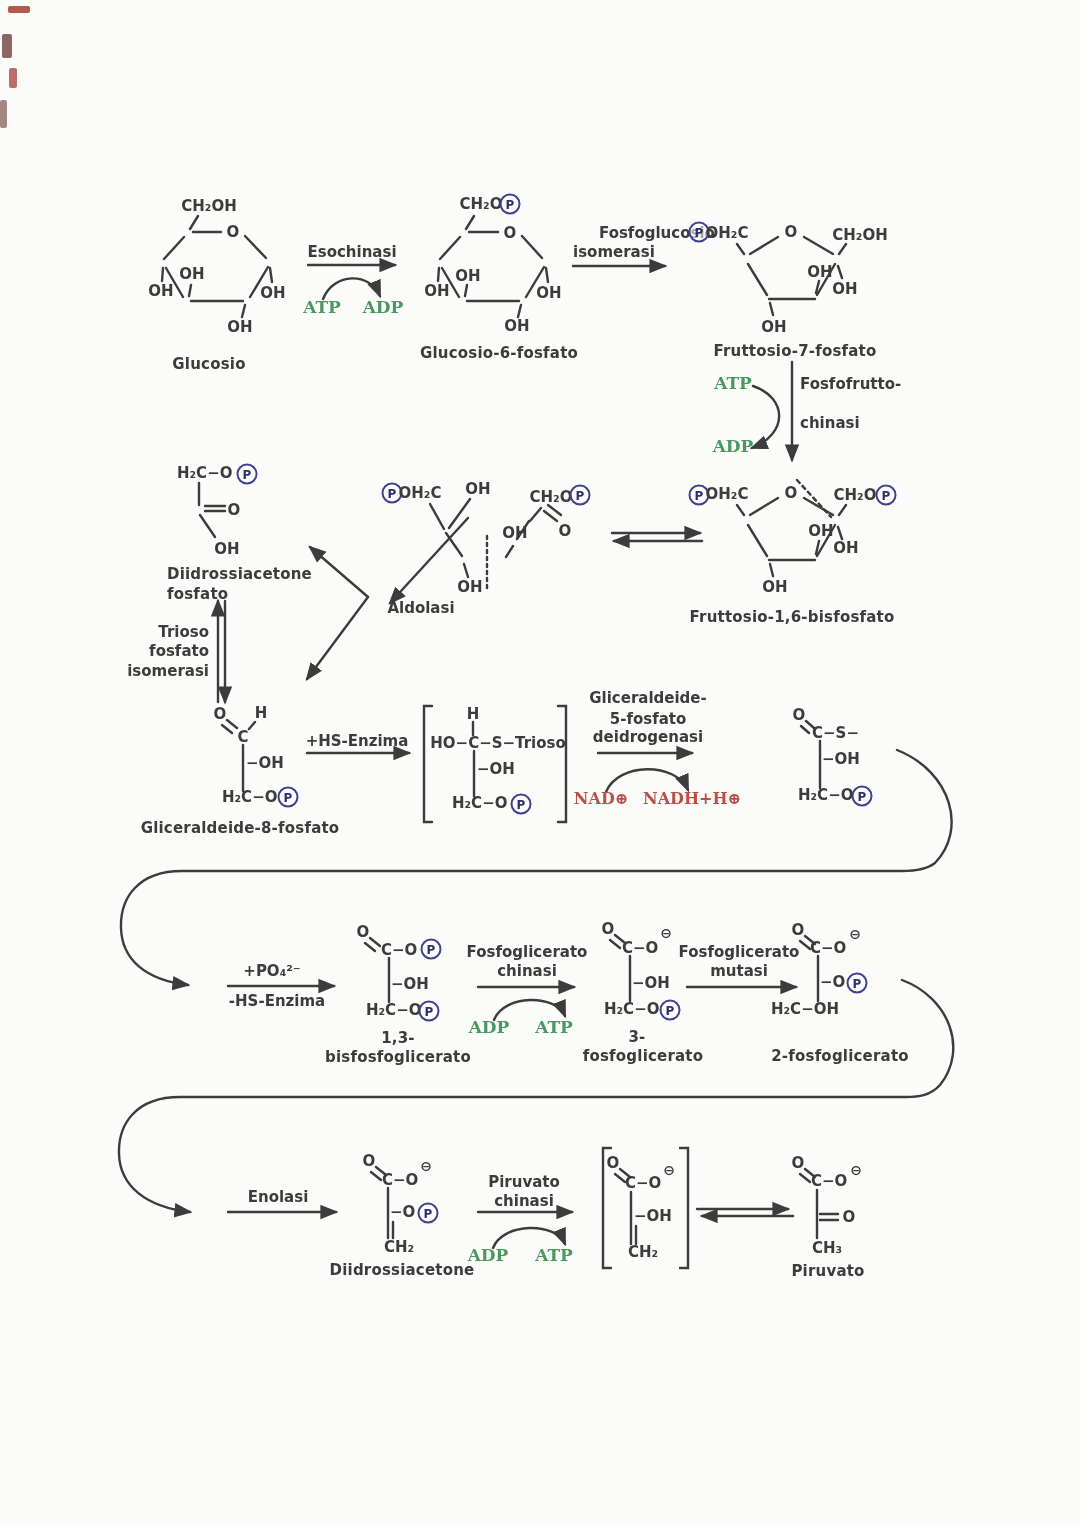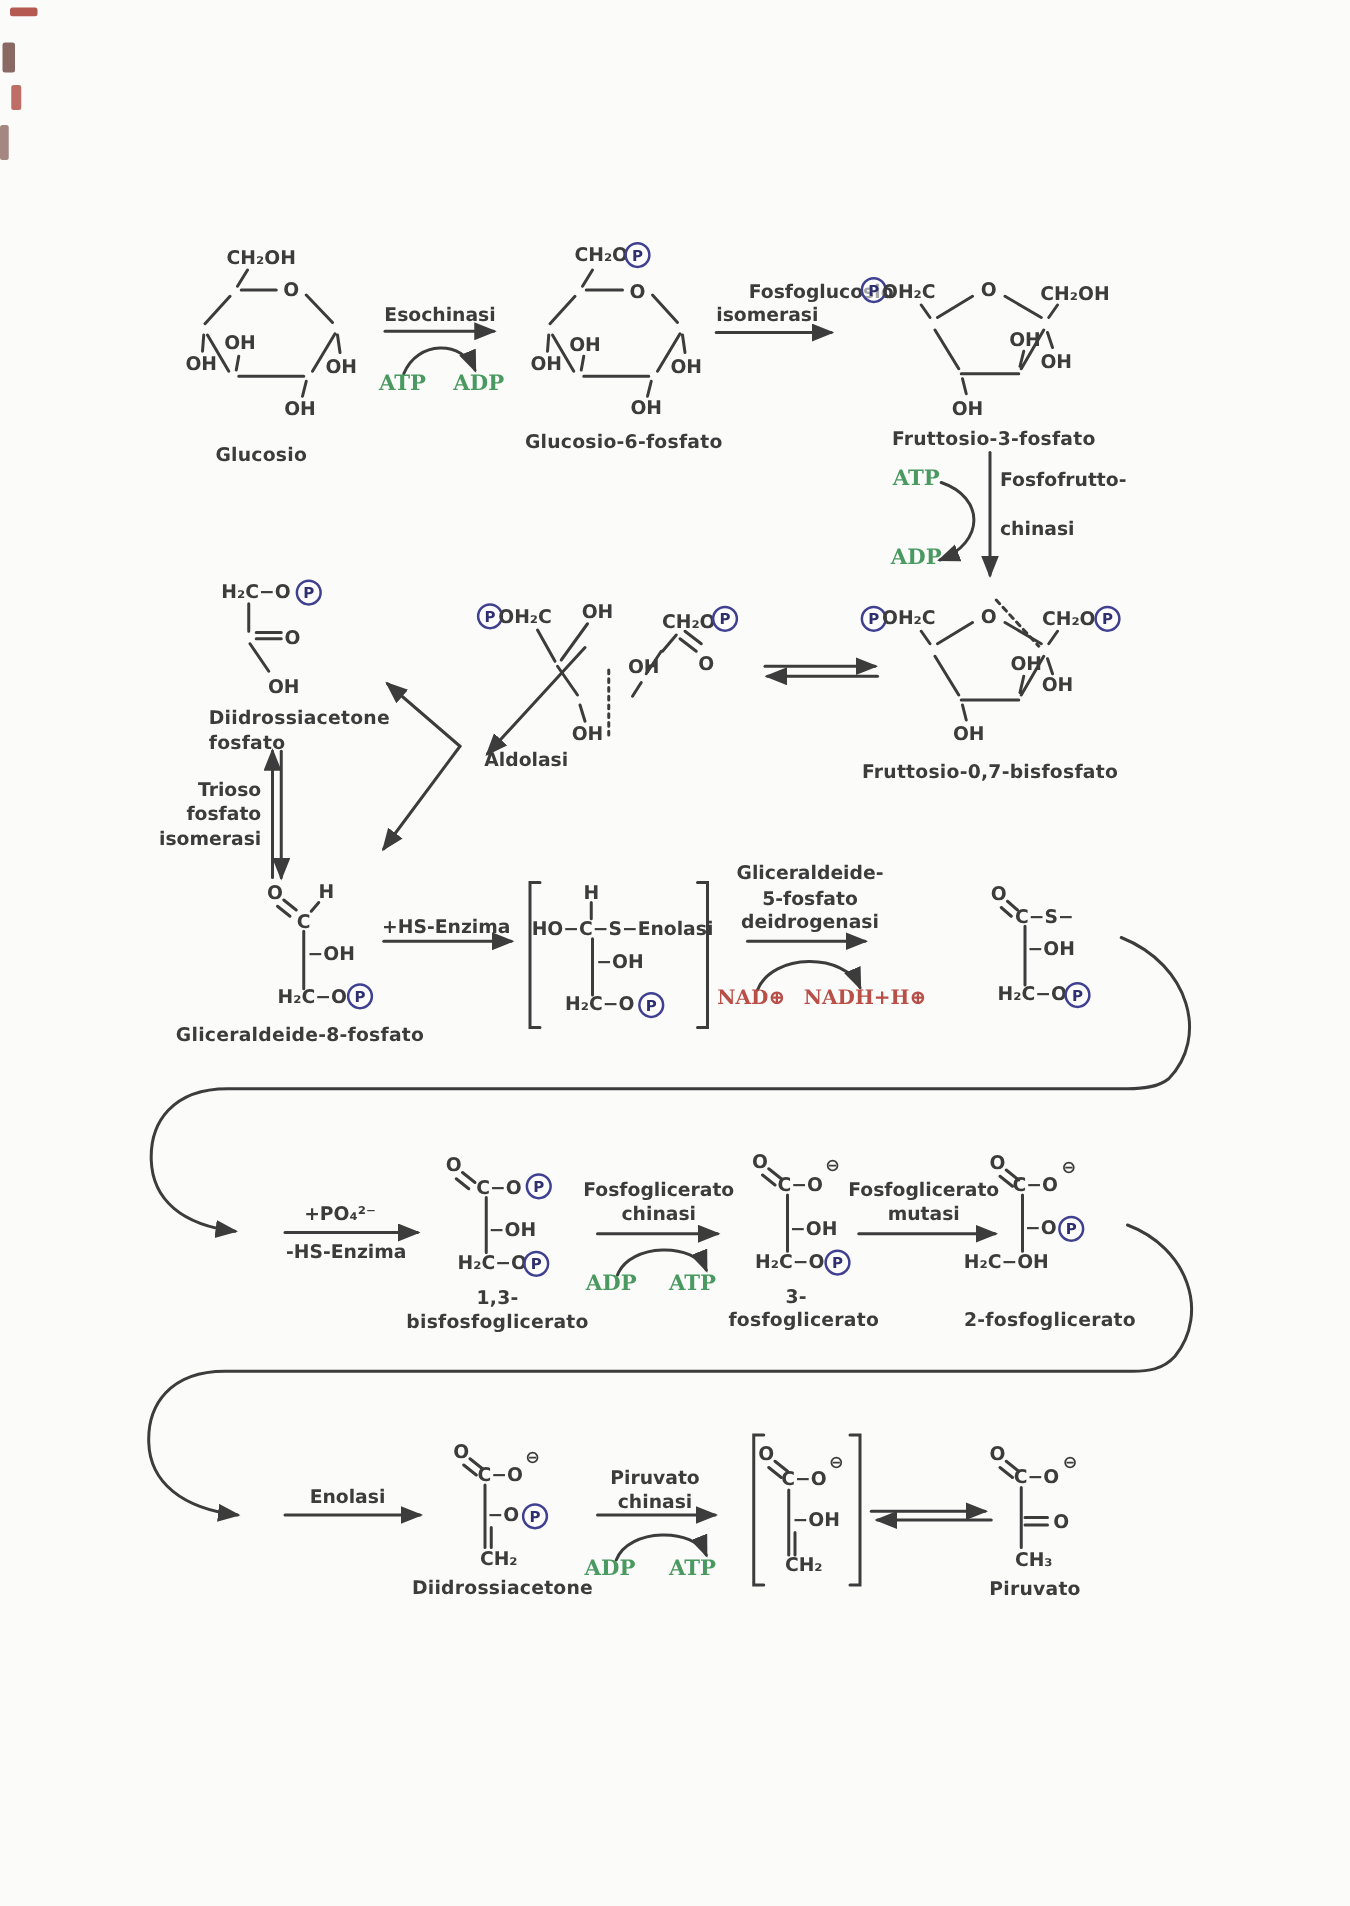--- a/index.html
+++ b/index.html
@@ -203,36 +203,36 @@
   <span class="enz l" style="left:599px;top:233px">Fosfoglucosio</span>
   <span class="enz l" style="left:573px;top:252px">isomerasi</span>
 
   <span class="p c" style="left:699px;top:232px">P</span>
   <span class="a c" style="left:727px;top:233px">OH₂C</span>
   <span class="a c" style="left:791px;top:232px">O</span>
   <span class="a c" style="left:860px;top:235px">CH₂OH</span>
   <span class="a c" style="left:820px;top:272px">OH</span>
   <span class="a c" style="left:845px;top:289px">OH</span>
   <span class="a c" style="left:774px;top:327px">OH</span>
-  <span class="nm c" style="left:795px;top:351px">Fruttosio-3-fosfato</span>
+  <span class="nm c" style="left:795px;top:351px">Fruttosio-7-fosfato</span>
 
   <span class="cof c" style="left:733px;top:383px">ATP</span>
   <span class="cof c" style="left:733px;top:446px">ADP</span>
   <span class="enz l" style="left:800px;top:384px">Fosfofrutto-</span>
   <span class="enz l" style="left:800px;top:423px">chinasi</span>
 
   <span class="p c" style="left:699px;top:495px">P</span>
   <span class="a c" style="left:727px;top:494px">OH₂C</span>
   <span class="a c" style="left:791px;top:493px">O</span>
   <span class="a c" style="left:855px;top:495px">CH₂O</span>
   <span class="p c" style="left:886px;top:495px">P</span>
   <span class="a c" style="left:821px;top:531px">OH</span>
   <span class="a c" style="left:846px;top:548px">OH</span>
   <span class="a c" style="left:775px;top:587px">OH</span>
-  <span class="nm c" style="left:792px;top:617px">Fruttosio-0,7-bisfosfato</span>
+  <span class="nm c" style="left:792px;top:617px">Fruttosio-1,6-bisfosfato</span>
 
   <span class="p c" style="left:392px;top:493px">P</span>
   <span class="a c" style="left:420px;top:493px">OH₂C</span>
   <span class="a c" style="left:478px;top:489px">OH</span>
   <span class="a c" style="left:551px;top:497px">CH₂O</span>
   <span class="p c" style="left:580px;top:495px">P</span>
   <span class="a c" style="left:515px;top:533px">OH</span>
   <span class="a c" style="left:565px;top:531px">O</span>
   <span class="a c" style="left:470px;top:587px">OH</span>
   <span class="enz c" style="left:421px;top:608px">Aldolasi</span>
@@ -252,21 +252,21 @@
   <span class="a c" style="left:261px;top:713px">H</span>
   <span class="a c" style="left:243px;top:737px">C</span>
   <span class="a l" style="left:246px;top:763px">−OH</span>
   <span class="a l" style="left:222px;top:797px">H₂C−O</span>
   <span class="p c" style="left:288px;top:797px">P</span>
   <span class="nm c" style="left:240px;top:828px">Gliceraldeide-8-fosfato</span>
 
   <span class="enz c" style="left:357px;top:741px">+HS-Enzima</span>
 
   <span class="a c" style="left:473px;top:714px">H</span>
-  <span class="a c" style="left:498px;top:743px">HO−C−S−Enolasi</span>
+  <span class="a c" style="left:498px;top:743px">HO−C−S−Trioso</span>
   <span class="a l" style="left:477px;top:769px">−OH</span>
   <span class="a l" style="left:452px;top:803px">H₂C−O</span>
   <span class="p c" style="left:521px;top:804px">P</span>
 
   <span class="enz c" style="left:648px;top:698px">Gliceraldeide-</span>
   <span class="enz c" style="left:648px;top:719px">5-fosfato</span>
   <span class="enz c" style="left:648px;top:737px">deidrogenasi</span>
   <span class="red c" style="left:601px;top:798px">NAD⊕</span>
   <span class="red c" style="left:692px;top:798px">NADH+H⊕</span>
 

